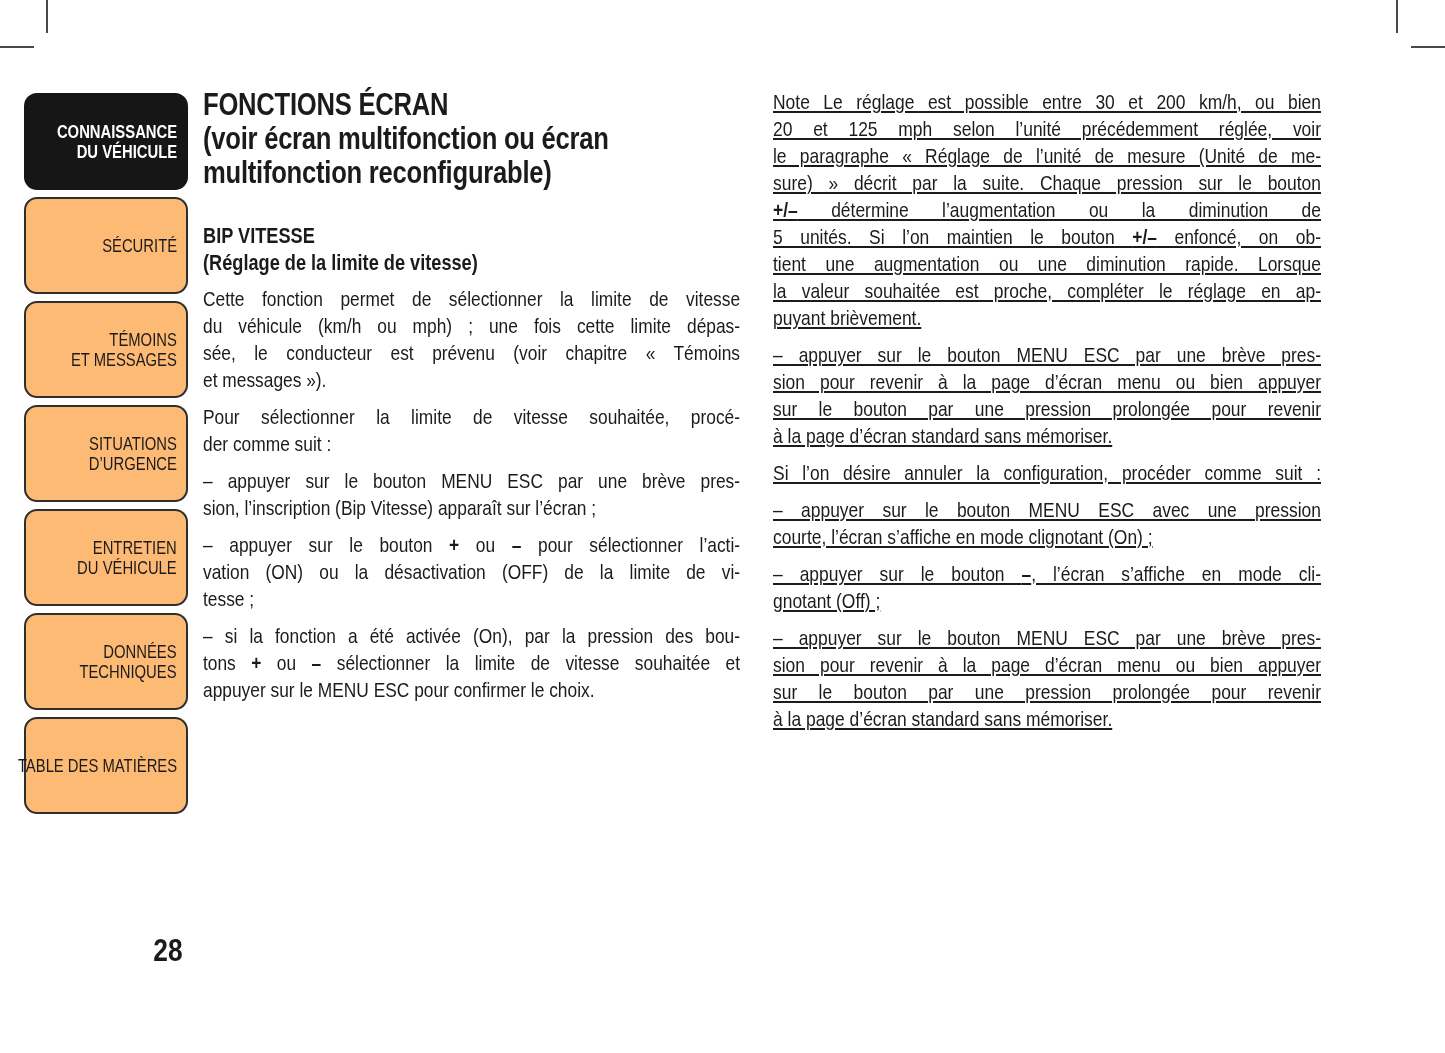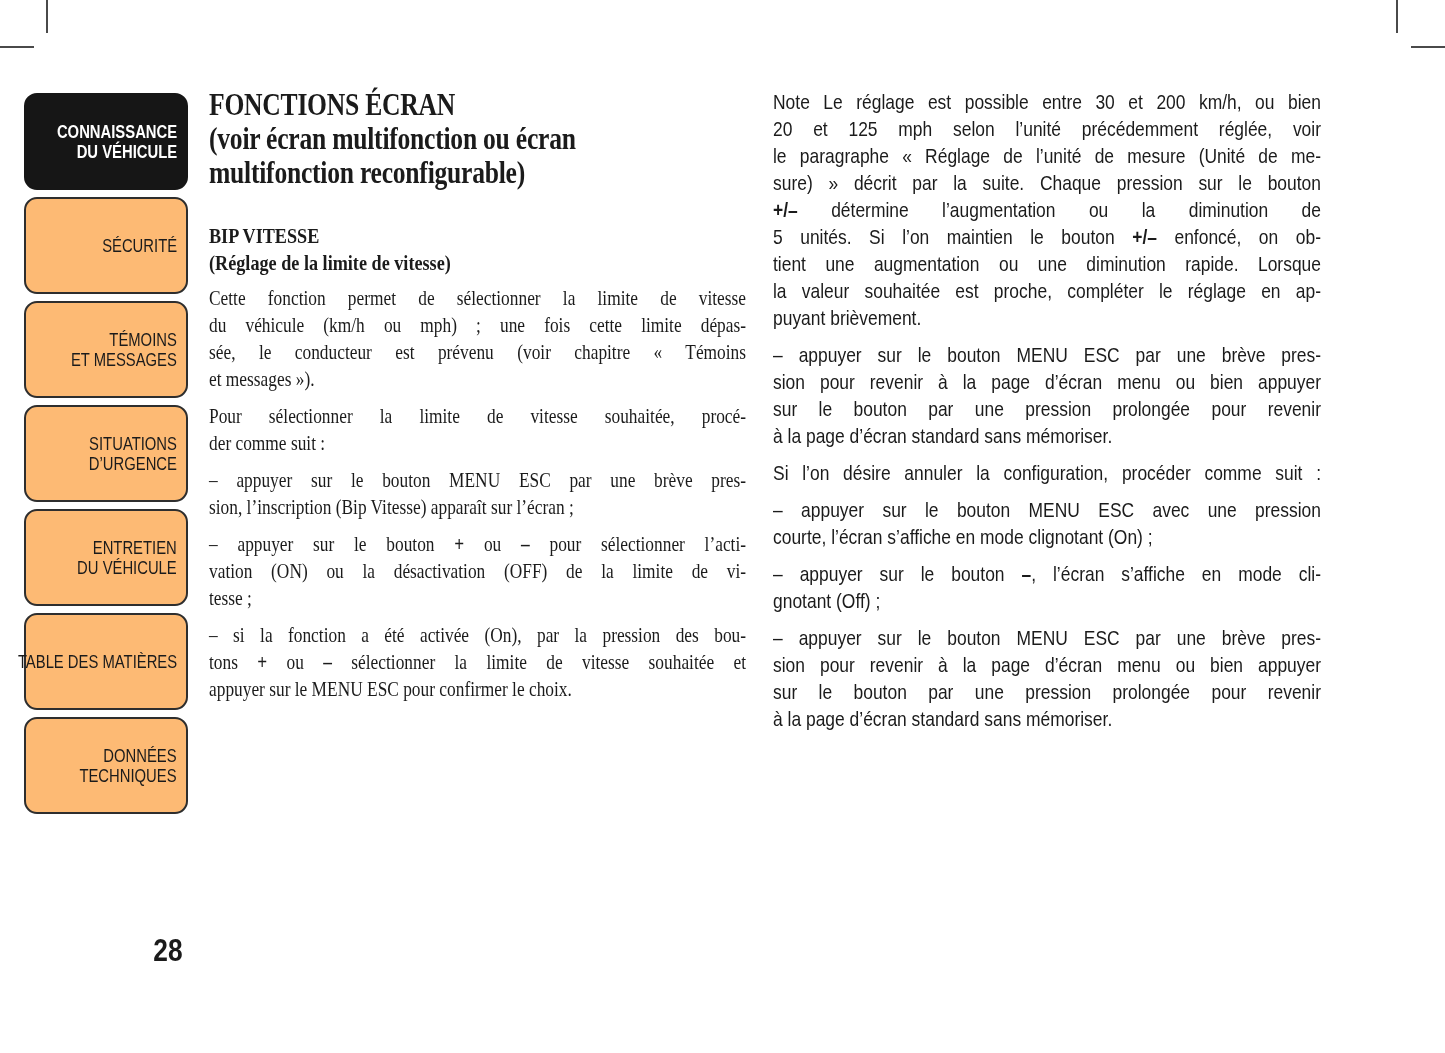--- a/index.html
+++ b/index.html
@@ -26,22 +26,22 @@
     padding-right:9px; box-sizing:border-box;
   }
   .tab.active { background:#161616; border-color:#161616; }
   .tab-label {
     font-size:19px; line-height:20px; text-align:right; color:#1b1b1b;
     transform:scaleX(0.78); transform-origin:100% 50%; white-space:nowrap;
   }
   .tab.active .tab-label { color:#ffffff; font-weight:700; }
 
   
-  #col-left  { position:absolute; left:209px; top:88px; width:537px;font-family:Liberation Serif, serif; }
-  #col-right { position:absolute; left:773px; top:88px; width:548px; }
+  #col-left  { position:absolute; left:203px; top:88px; width:537px; }
+  #col-right { position:absolute; left:773px; top:88px; width:548px;text-decoration:underline; }
   .inner-l { width:650px; transform:scaleX(0.8262); transform-origin:0 0; }
   .inner-r { width:660px; transform:scaleX(0.8303); transform-origin:0 0; }
 
   .h1 { font-size:31px; line-height:34px; font-weight:700; margin:0 0 32px 0; letter-spacing:-0.3px; }
   .h2 { font-size:22px; line-height:27px; font-weight:700; margin:0 0 9px 0; }
   .para { margin:0 0 10px 0; }
   .ln { font-size:21px; line-height:27px; text-align:justify; text-align-last:justify; }
   .ln.last { text-align-last:left; }
   b { font-weight:700; }
 
@@ -84,27 +84,27 @@
         </div>
       </div>
       <div class="tab">
         <div class="tab-label">
           <div>ENTRETIEN</div>
           <div>DU VÉHICULE</div>
         </div>
       </div>
       <div class="tab">
         <div class="tab-label">
-          <div>TABLE DES MATIÈRES</div>
+          <div>DONNÉES</div>
+          <div>TECHNIQUES</div>
         </div>
       </div>
       <div class="tab">
         <div class="tab-label">
-          <div>DONNÉES</div>
-          <div>TECHNIQUES</div>
+          <div>TABLE DES MATIÈRES</div>
         </div>
       </div>
     </nav>
 
   <main>
     <section id="col-left">
       <div class="inner-l" id="leftcol-inner">
           <div class="h1">
             <div>FONCTIONS ÉCRAN</div>
             <div>(voir écran multifonction ou écran</div>

